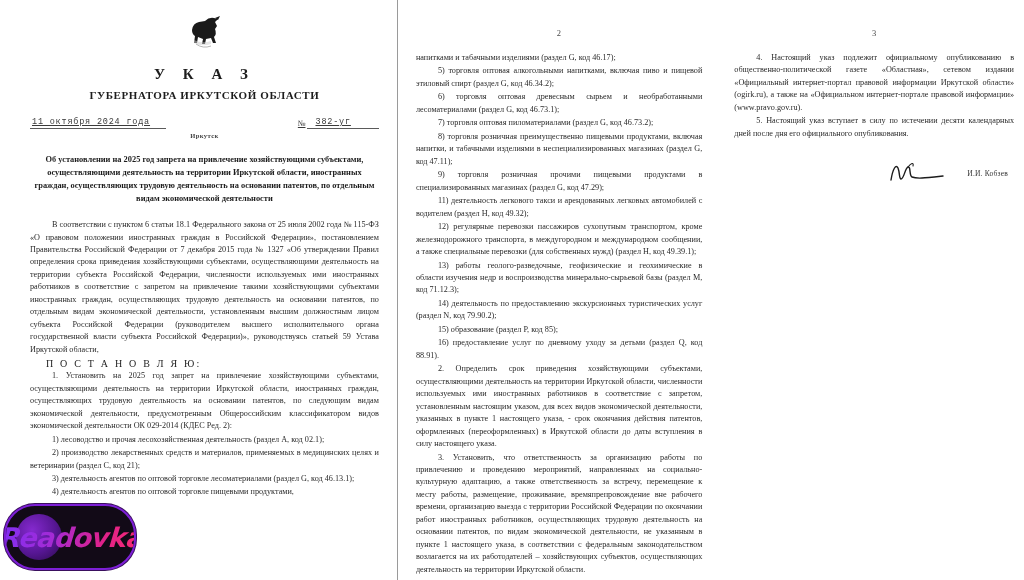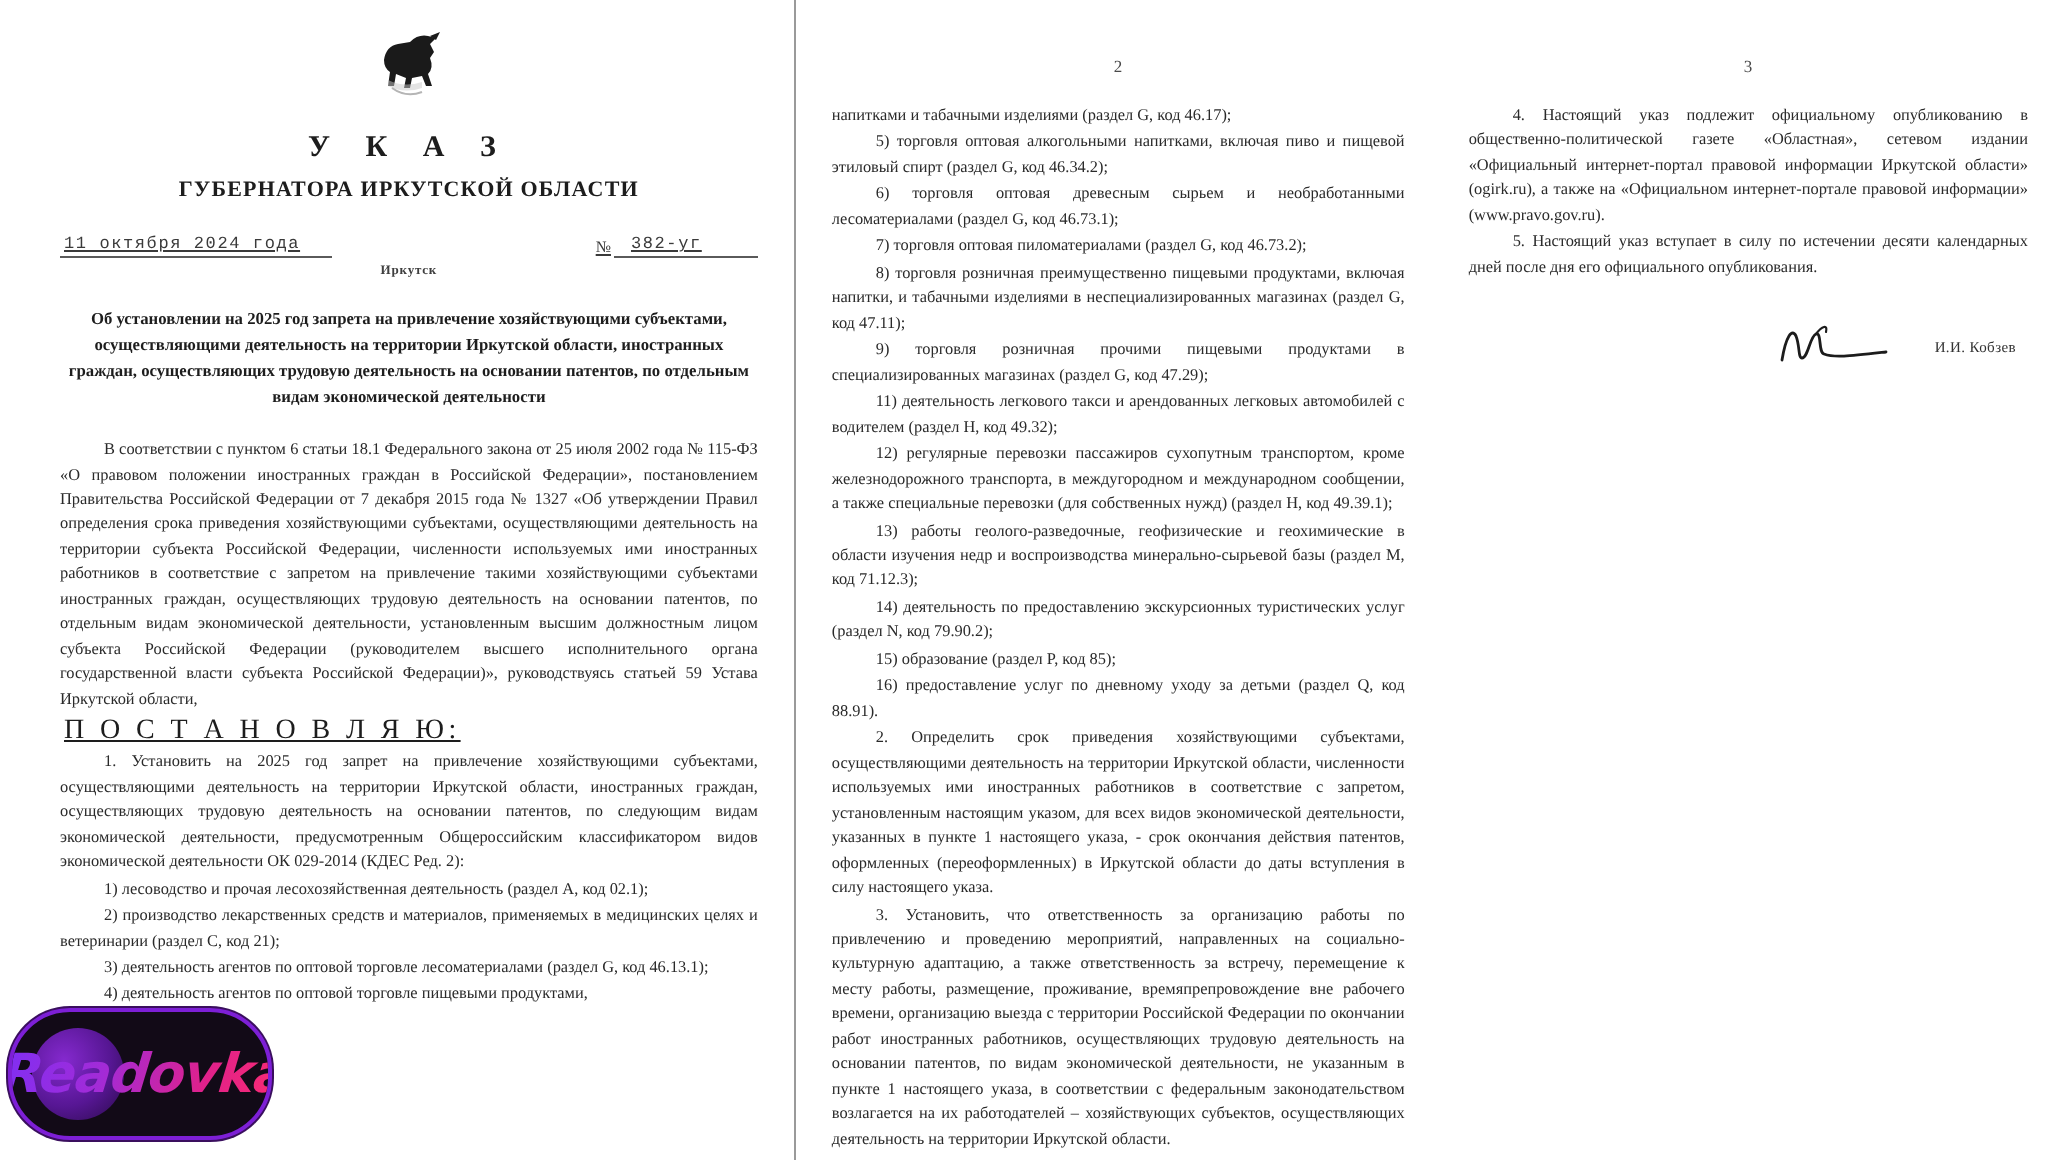--- a/index.html
+++ b/index.html
@@ -140,25 +140,24 @@
     line-height: 1.52;
     text-align: justify;
     text-indent: 22px;
     margin: 0 0 1px 0;
     color: #2a2a2a;
     hyphens: auto;
   }
   .para.noindent { text-indent: 0; }
 
   .resolve {
-    font-size: 14px;
+    font-size: 10px;
     letter-spacing: 2.2px;
     color: #1d1d1d;
-    margin: 2px 0 1px 2px;
-    text-decoration: underline;
+    margin: 2px 0 1px 16px;
   }
 
   
   .sign-block {
     margin-top: 18px;
     display: flex;
     justify-content: flex-end;
     align-items: center;
     padding-right: 6px;
     gap: 18px;

